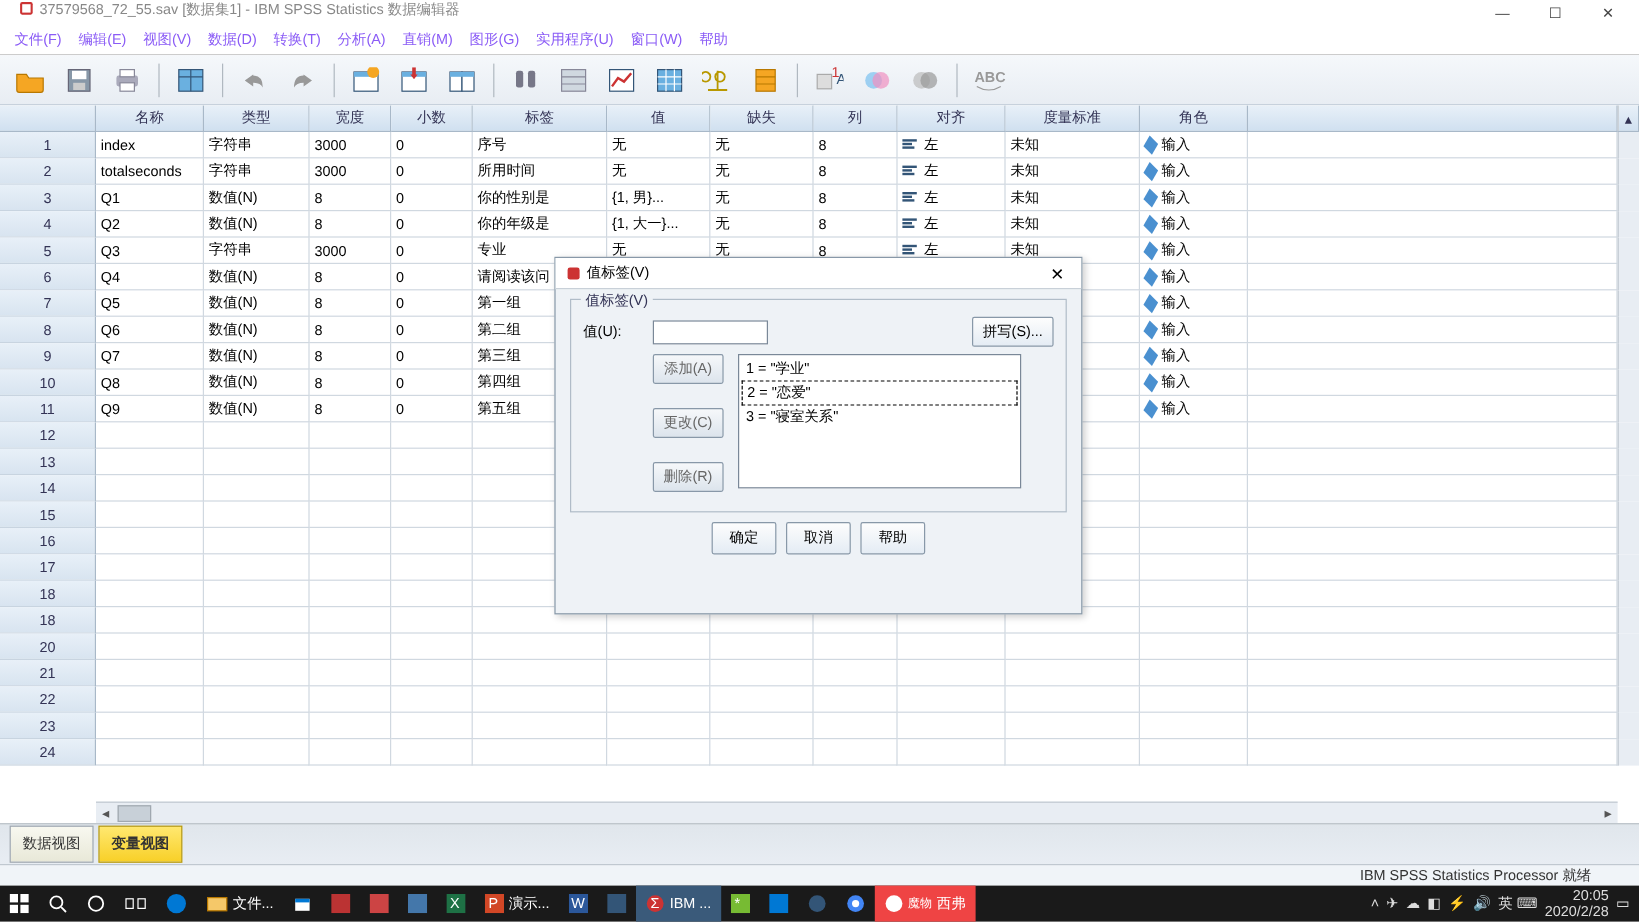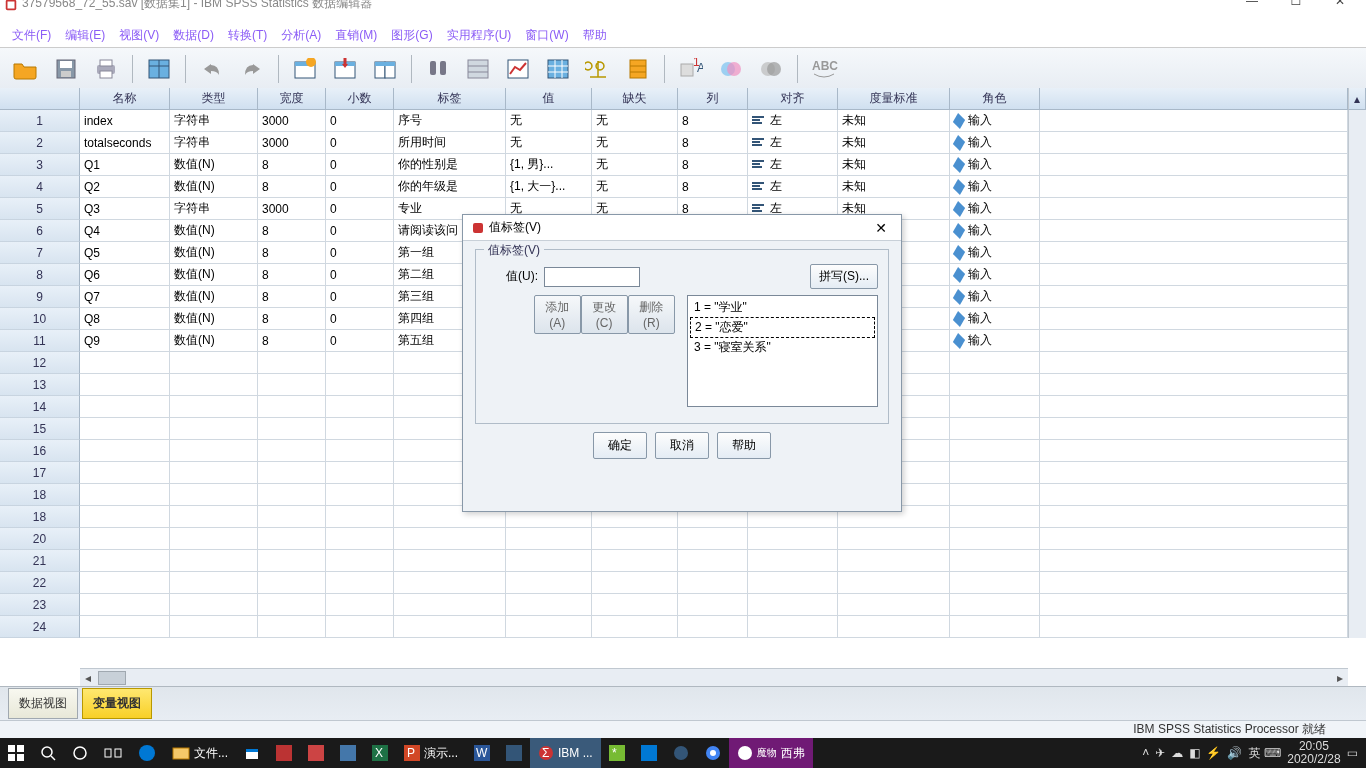--- a/index.html
+++ b/index.html
@@ -1,18 +1,18 @@
 <!DOCTYPE html>
 <html><head>
 <meta charset="utf-8">
 <style>
 * { box-sizing: border-box; margin: 0; padding: 0; font-family: "Microsoft YaHei", sans-serif; font-size: 12px; }
 body { background: #fff; overflow: hidden; user-select: none; }
 
-.title-bar { height: 22px; background: #fff; display: flex; align-items: flex-end; padding: 12px 4px; color: #888; }
+.title-bar { height: 22px; background: #fff; display: flex; align-items: flex-start; padding: 0 4px; color: #888; margin-left: 11px; }
 .title-bar .icon { width: 14px; height: 14px; margin-right: 4px; }
 .title-bar .spacer { flex: 1; }
 .title-bar .win-btn { width: 44px; height: 22px; display: flex; align-items: center; justify-content: center; color: #444; }
 
 .menu-bar { height: 24px; background: #fff; display: flex; align-items: center; padding: 0 6px; gap: 2px; border-bottom: 1px solid #ccc; }
 .menu-item { padding: 2px 6px; color: #8b5cf6; }
 
 .toolbar { height: 42px; background: linear-gradient(#f5f8fb, #e8edf3); border-bottom: 1px solid #a8b8c8; display: flex; align-items: center; padding: 0 10px; gap: 8px; }
 .tool-btn { width: 32px; height: 32px; display: flex; align-items: center; justify-content: center; border: 1px solid transparent; border-radius: 2px; }
 .tool-sep { width: 1px; height: 28px; background: #b0b8c0; margin: 0 2px; }
@@ -48,31 +48,31 @@
 
 .bottom-tabs { position: absolute; bottom: 48px; left: 0; right: 0; height: 34px; background: linear-gradient(#e0e6ec, #e8edf3); border-top: 1px solid #b0b8c0; display: flex; align-items: center; padding: 0 8px; gap: 4px; }
 .tab-btn { padding: 6px 10px; border: 1px solid #a0a8b0; background: linear-gradient(#f8f8f0, #e8e8d8); color: #333; }
 .tab-btn.active { background: linear-gradient(#ffe870, #f8d028); border-color: #b89800; font-weight: bold; }
 
 .status-bar { position: absolute; bottom: 30px; left: 0; right: 0; height: 18px; background: #f0f4f8; border-top: 1px solid #c0c8d0; display: flex; align-items: center; justify-content: flex-end; padding: 0 40px; color: #333; }
 
 .taskbar { position: absolute; bottom: 0; left: 0; right: 0; height: 30px; background: #1a1a1a; display: flex; align-items: center; color: #fff; }
 .taskbar .tb-item { padding: 0 8px; height: 30px; display: flex; align-items: center; gap: 4px; font-size: 11px; }
 .taskbar .tb-item.active { background: #3a5a7a; }
-.taskbar .tb-item.active2 { background: #701a75; }
+.taskbar .tb-item.active2 { background: #ef4444; }
 .taskbar .tray { margin-left: auto; display: flex; align-items: center; gap: 6px; padding: 0 8px; font-size: 11px; color: #ddd; }
 
 
 .dialog { position: absolute; left: 462px; top: 214px; width: 440px; height: 298px; background: #eef2f6; border: 1px solid #8898a8; box-shadow: 2px 2px 6px rgba(0,0,0,0.2); }
 .dialog .dlg-title { height: 26px; background: #fff; border-bottom: 1px solid #c8d0d8; display: flex; align-items: center; padding: 0 8px; }
 .dialog .dlg-title .close { margin-left: auto; font-size: 14px; padding: 2px 6px; }
 .dialog .groupbox { margin: 8px 12px; border: 1px solid #b0bcc8; padding: 8px 10px 10px; position: relative; }
 .dialog .groupbox .legend { position: absolute; top: -8px; left: 8px; background: #eef2f6; padding: 0 4px; color: #335; }
 .dialog .form-row { display: flex; align-items: center; margin: 6px 0; gap: 6px; }
-.dialog .form-row label { width: 52px; text-align: right; }
+.dialog .form-row label { width: 52px; }
 .dialog input[type=text] { border: 1px solid #7a8898; padding: 2px 4px; height: 20px; background: #fff; }
 .dialog .small-btn { padding: 3px 8px; border: 1px solid #8898a8; background: linear-gradient(#f6f8fa, #dce4ec); color: #666; border-radius: 2px; }
 .dialog .small-btn.enabled { color: #000; background: linear-gradient(#fdfdfd, #e4ecf4); }
 .dialog .listbox { border: 1px solid #7a8898; background: #fff; height: 112px; width: 236px; padding: 2px; overflow: auto; }
 .dialog .listbox .li { padding: 1px 4px; }
 .dialog .listbox .li.selected { border: 1px dashed #000; }
 .dialog .dlg-buttons { display: flex; justify-content: center; gap: 8px; margin-top: 6px; }
 .dialog .dlg-btn { padding: 4px 14px; border: 1px solid #8898a8; background: linear-gradient(#fdfdfd, #e4ecf4); border-radius: 2px; }
 
 svg { display: block; }
@@ -798,21 +798,21 @@
       <span>西弗</span>
     </div>
   <div class="tray">
     <span>˄</span>
     <span>✈</span>
     <span>☁</span>
     <span>◧</span>
     <span>⚡</span>
     <span>🔊</span>
     <span>英 ⌨</span>
-    <div style="text-align:center;line-height:1.1">
+    <div style="text-align:right;line-height:1.1">
       <div>20:05</div>
       <div>2020/2/28</div>
     </div>
     <span>▭</span>
   </div>
 </div>
 
 <div class="dialog">
   <div class="dlg-title">
     <svg width="14" height="14">
@@ -824,21 +824,21 @@
   <div class="groupbox">
     <span class="legend">值标签(V)</span>
     <div class="form-row">
       <label>值(U):</label>
       <input type="text" style="width: 96px;">
       <div style="flex:1"></div>
       <button class="small-btn enabled">拼写(S)...</button>
     </div>
     <div class="form-row" style="align-items:flex-start">
       <div style="width:52px"></div>
-      <div style="display:flex;flex-direction:row;gap:0;margin-right:6px">
+      <div style="display:flex;flex-direction:column;gap:20px;margin-right:6px">
         <button class="small-btn">添加(A)</button>
         <button class="small-btn">更改(C)</button>
         <button class="small-btn">删除(R)</button>
       </div>
       <div class="listbox" id="dlg-list">
           <div class="li">1 = "学业"</div>
           <div class="li selected">2 = "恋爱"</div>
           <div class="li">3 = "寝室关系"</div>
         </div>
     </div>

